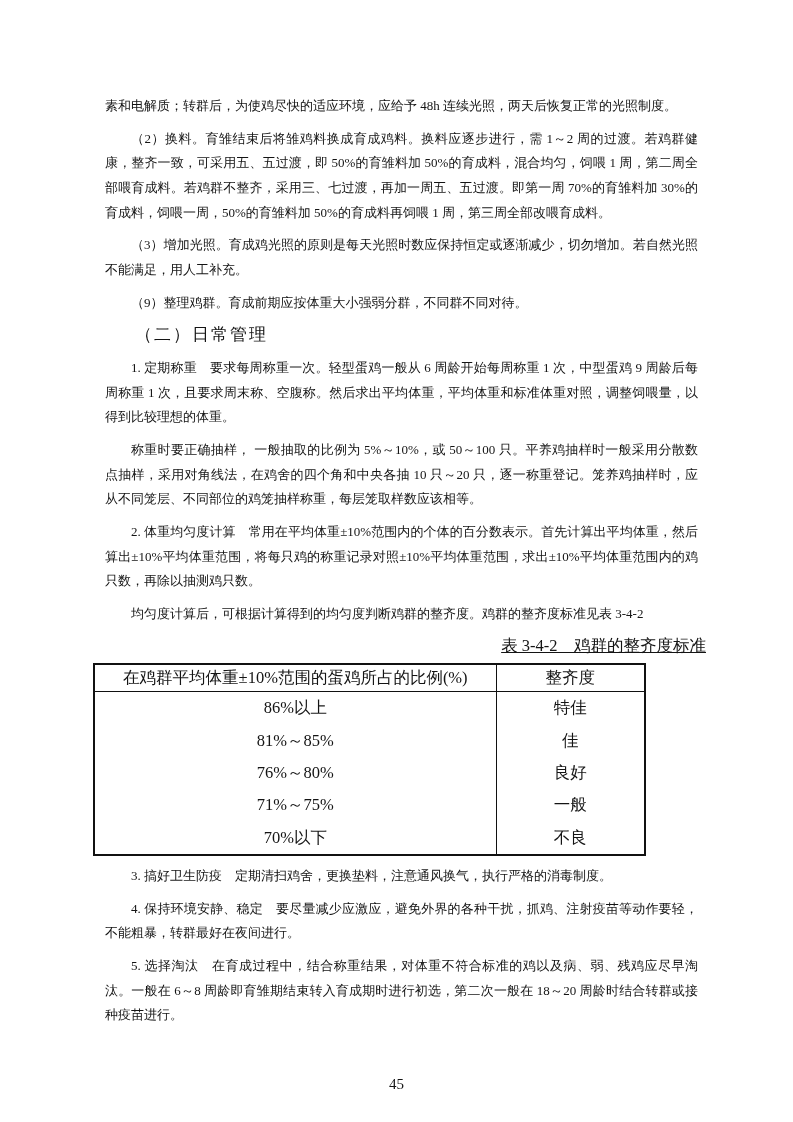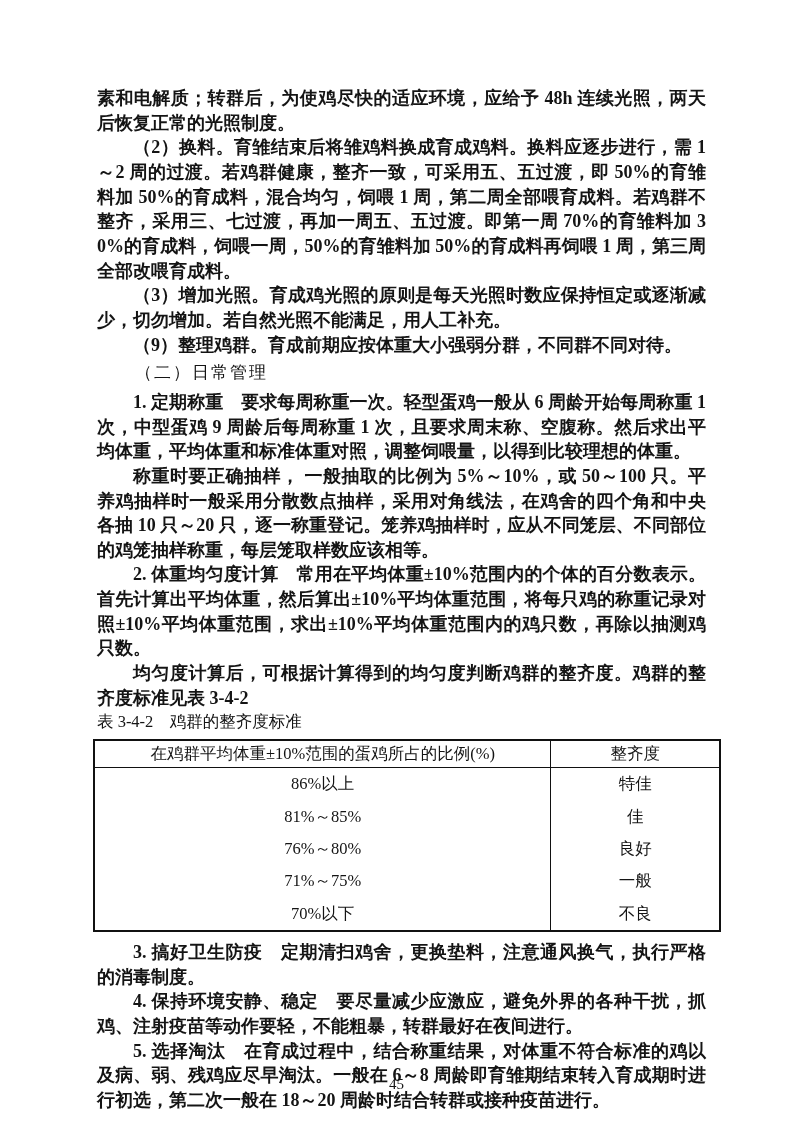--- a/index.html
+++ b/index.html
@@ -15,46 +15,46 @@
     color: #141414;
     overflow: hidden;
   }
   .content {
     position: absolute;
     left: 97px;
     top: 86px;
     width: 609px;
   }
   .para {
-    margin: 0;
-    font-size: 18px;
+    margin: 8px;
+    font-size: 13px;
     line-height: 24.65px;
     text-align: justify;
     text-indent: 2em;
     word-break: break-all;
-    font-weight: bold;
   }
   .para.no-indent {
     text-indent: 0;
   }
   .section-heading {
     margin: 4px;
     font-size: 17px;
     line-height: 24.65px;
     text-indent: 2em;
     letter-spacing: 2px;
   }
   .table-caption {
     margin: 0;
     font-size: 16.5px;
     line-height: 24.65px;
-    text-align: left;
+    text-align: right;
+    text-decoration: underline;
   }
   table.uniformity {
-    width: 628px;
+    width: 553px;
     margin-left: -4px;
     margin-top: 4px;
     border-collapse: collapse;
     table-layout: fixed;
     border: 2px solid #111111;
   }
   table.uniformity col.col-main  { width: 73%; }
   table.uniformity col.col-grade { width: 27%; }
   table.uniformity th {
     font-weight: normal;

